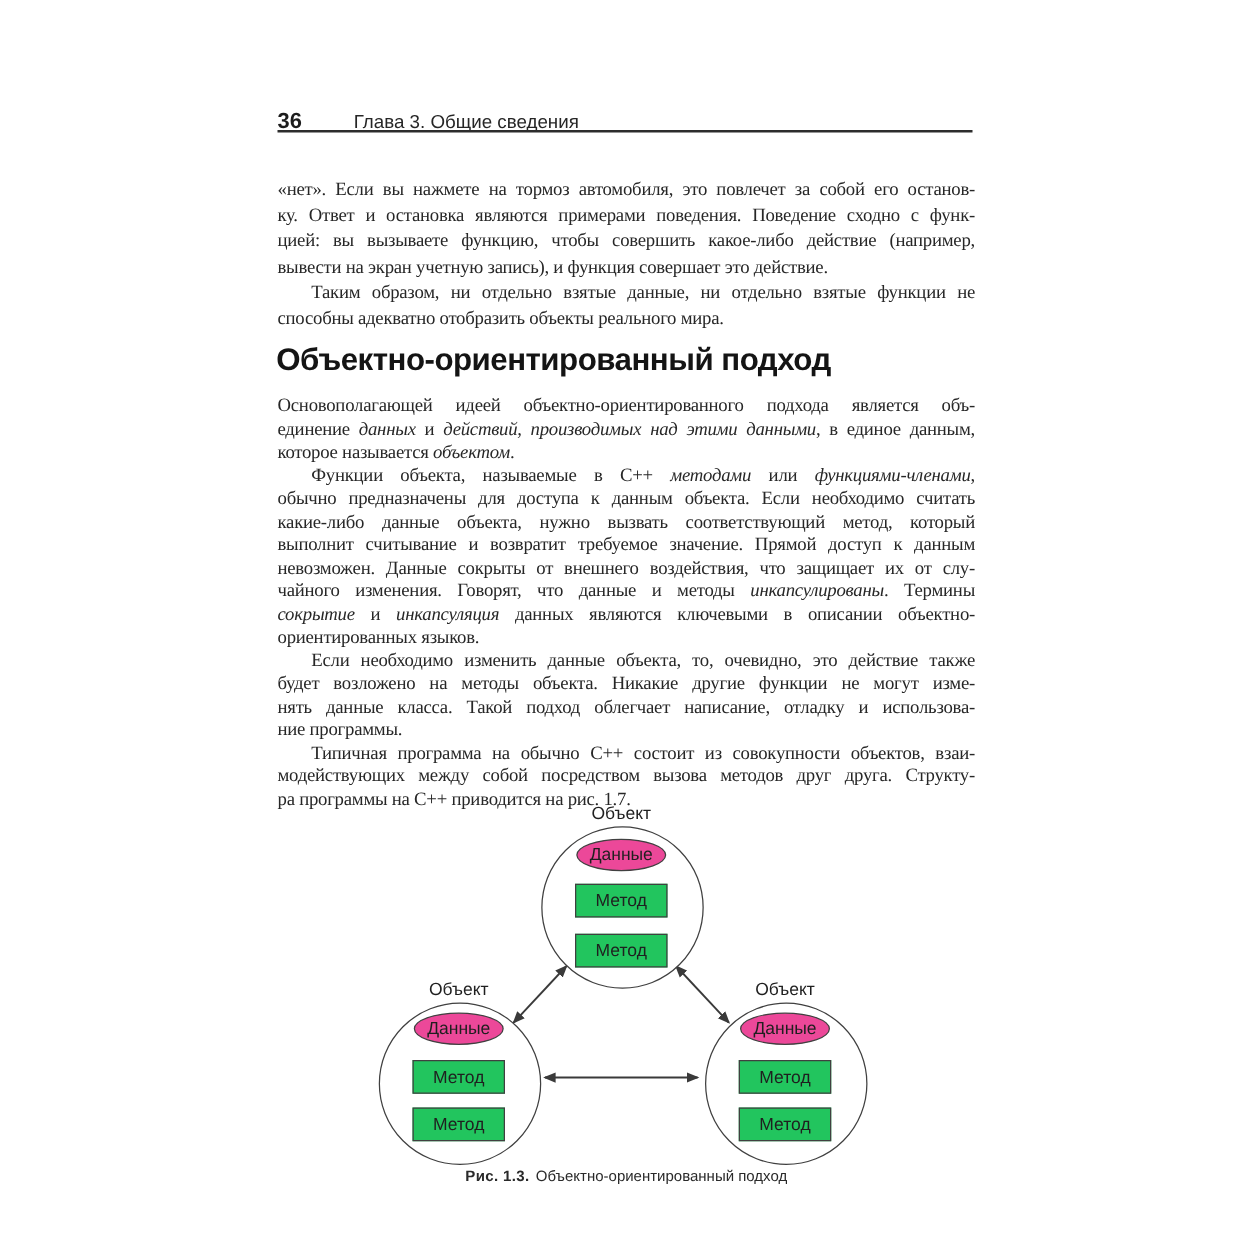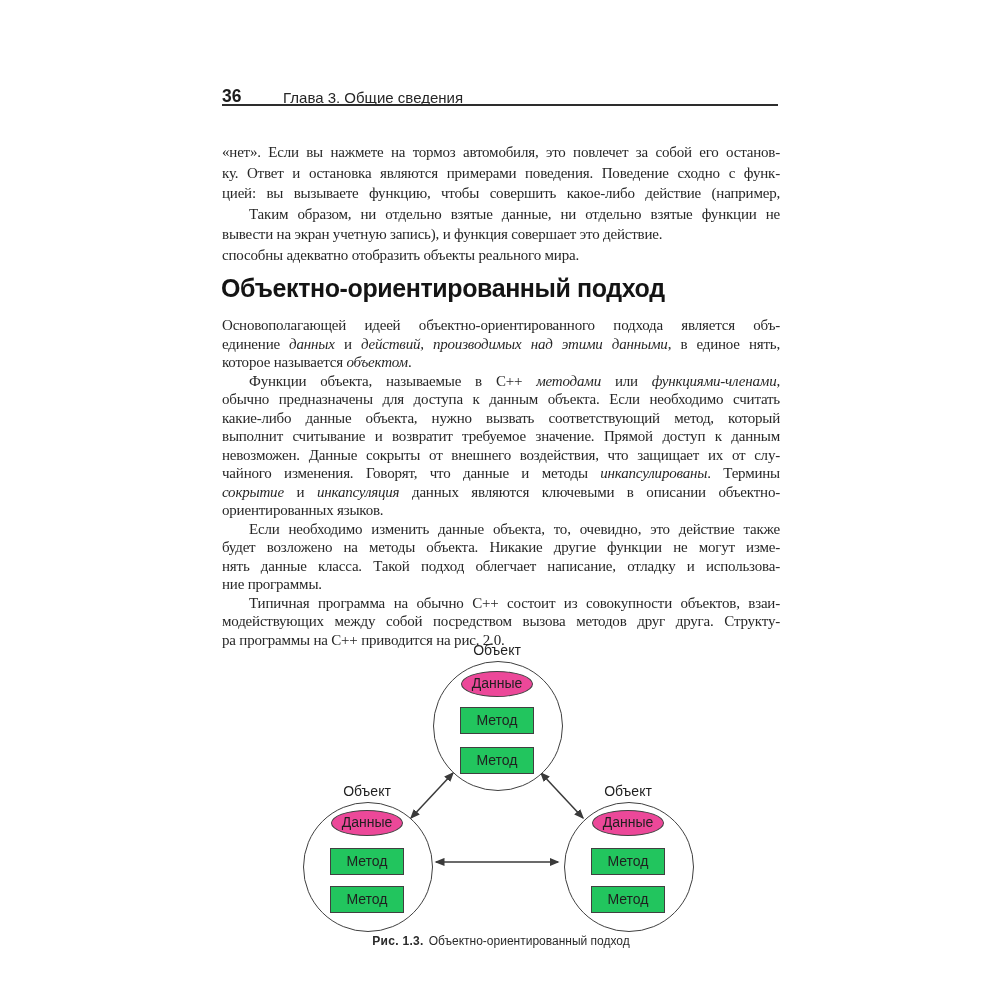--- a/index.html
+++ b/index.html
@@ -95,46 +95,46 @@
 <div class="page">
 
   <span class="pagenum">36</span>
   <span class="chapter">Глава 3. Общие сведения</span>
   <div class="header-rule"></div>
 
   <div id="body1" class="textcol body1">
       <div class="ln"><span>«нет». Если вы нажмете на тормоз автомобиля, это повлечет за собой его останов-</span></div>
       <div class="ln"><span>ку. Ответ и остановка являются примерами поведения. Поведение сходно с функ-</span></div>
       <div class="ln"><span>цией: вы вызываете функцию, чтобы совершить какое-либо действие (например,</span></div>
+      <div class="ln last"><span>вывести на экран учетную запись), и функция совершает это действие.</span></div>
       <div class="ln ind"><span>Таким образом, ни отдельно взятые данные, ни отдельно взятые функции не</span></div>
-      <div class="ln last"><span>вывести на экран учетную запись), и функция совершает это действие.</span></div>
       <div class="ln last"><span>способны адекватно отобразить объекты реального мира.</span></div>
     </div>
 
   <h1 class="h1">Объектно-ориентированный подход</h1>
 
   <div id="body2" class="textcol body2">
       <div class="ln"><span>Основополагающей идеей объектно-ориентированного подхода является объ-</span></div>
-      <div class="ln"><span>единение </span><span class="em">данных</span><span> и </span><span class="em">действий, производимых над этими данными</span><span>, в единое нять,</span></div>
+      <div class="ln"><span>единение </span><span class="em">данных</span><span> и </span><span class="em">действий, производимых над этими данными</span><span>, в единое данным,</span></div>
       <div class="ln last"><span>которое называется </span><span class="em">объектом</span><span>.</span></div>
       <div class="ln ind"><span>Функции объекта, называемые в C++ </span><span class="em">методами</span><span> или </span><span class="em">функциями-членами</span><span>,</span></div>
       <div class="ln"><span>обычно предназначены для доступа к данным объекта. Если необходимо считать</span></div>
       <div class="ln"><span>какие-либо данные объекта, нужно вызвать соответствующий метод, который</span></div>
       <div class="ln"><span>выполнит считывание и возвратит требуемое значение. Прямой доступ к данным</span></div>
       <div class="ln"><span>невозможен. Данные сокрыты от внешнего воздействия, что защищает их от слу-</span></div>
       <div class="ln"><span>чайного изменения. Говорят, что данные и методы </span><span class="em">инкапсулированы</span><span>. Термины</span></div>
       <div class="ln"><span class="em">сокрытие</span><span> и </span><span class="em">инкапсуляция</span><span> данных являются ключевыми в описании объектно-</span></div>
       <div class="ln last"><span>ориентированных языков.</span></div>
       <div class="ln ind"><span>Если необходимо изменить данные объекта, то, очевидно, это действие также</span></div>
       <div class="ln"><span>будет возложено на методы объекта. Никакие другие функции не могут изме-</span></div>
       <div class="ln"><span>нять данные класса. Такой подход облегчает написание, отладку и использова-</span></div>
       <div class="ln last"><span>ние программы.</span></div>
       <div class="ln ind"><span>Типичная программа на обычно C++ состоит из совокупности объектов, взаи-</span></div>
       <div class="ln"><span>модействующих между собой посредством вызова методов друг друга. Структу-</span></div>
-      <div class="ln last"><span>ра программы на C++ приводится на рис. 2.0.</span></div>
+      <div class="ln last"><span>ра программы на C++ приводится на рис. 1.7.</span></div>
     </div>
 
   <svg class="arrows" width="1000" height="1000" viewBox="0 0 1000 1000">
     <defs>
       <marker id="ah" markerWidth="11" markerHeight="9" refX="8.5" refY="4.5" orient="auto-start-reverse" markerUnits="userSpaceOnUse">
         <path d="M0,0.4 L10,4.5 L0,8.6 z" fill="#3a3a3a"></path>
       </marker>
     </defs>
     <line x1="453" y1="773" x2="411" y2="818" stroke="#3a3a3a" stroke-width="1.5" marker-start="url(#ah)" marker-end="url(#ah)"></line>
     <line x1="541" y1="773" x2="583" y2="818" stroke="#3a3a3a" stroke-width="1.5" marker-start="url(#ah)" marker-end="url(#ah)"></line>

